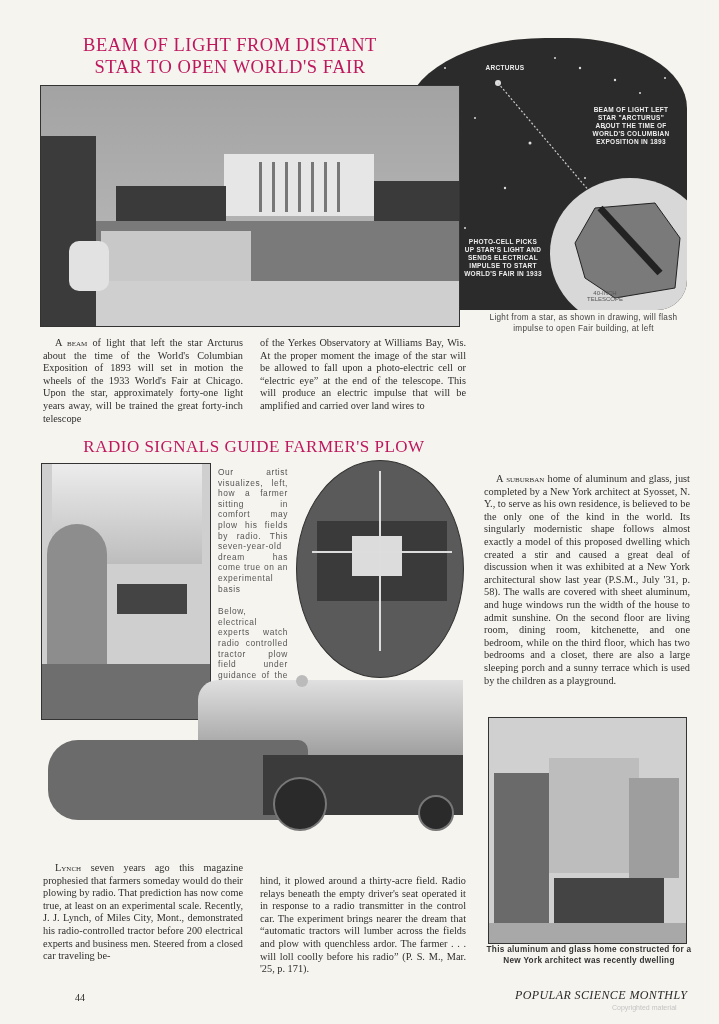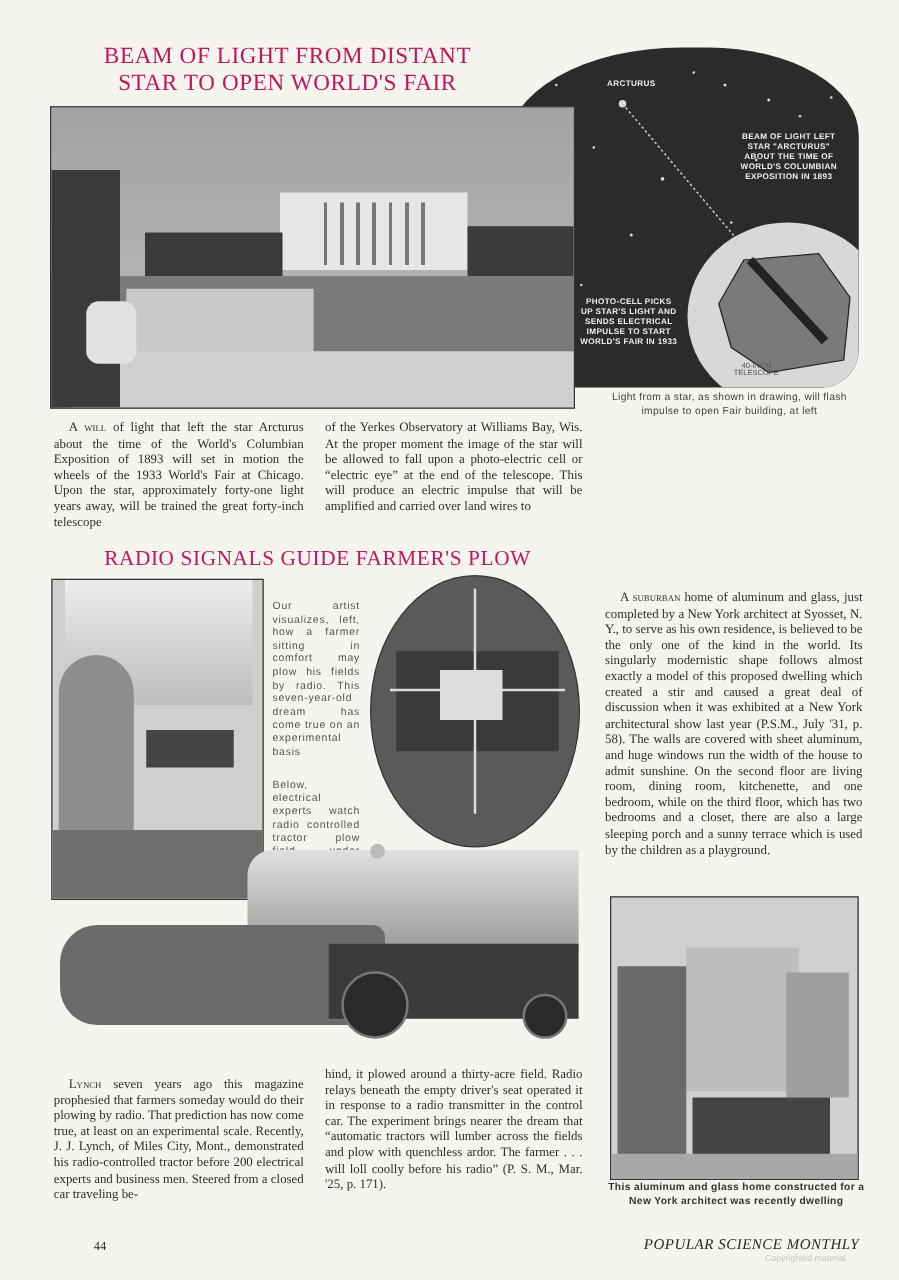--- a/index.html
+++ b/index.html
@@ -4,21 +4,21 @@
 <style>
   html,body{margin:0;padding:0;}
   body{width:719px;height:1024px;background:#f6f4ef;position:relative;overflow:hidden;font-family:"Liberation Serif","DejaVu Serif",serif;color:#2a2a2a;}
   .abs{position:absolute;}
   .headline{font-family:"Liberation Serif",serif;font-weight:normal;letter-spacing:0.5px;color:#be185d;text-align:center;margin:0;}
   .body-text{font-size:10.3px;line-height:12.6px;text-align:justify;color:#2f2f2f;}
   .body-text p{margin:0;text-indent:12px;}
   .sc{font-variant:small-caps;}
   .caption{font-family:"Liberation Sans","DejaVu Sans",sans-serif;font-size:8.2px;line-height:10.5px;color:#333;text-align:center;font-weight:bold;letter-spacing:0.3px;}
   .side-caption{font-family:"Liberation Sans",sans-serif;font-size:8.4px;line-height:10.6px;color:#555;text-align:justify;letter-spacing:0.6px;}
-  .side-caption p{margin:16px 0 12px 0;}
+  .side-caption p{margin:4px 0 12px 0;}
   .photo{background:#8a8a8a;overflow:hidden;}
   .label-white{font-family:"Liberation Sans",sans-serif;color:#eee;font-size:6.5px;line-height:8px;font-weight:bold;text-align:center;letter-spacing:0.3px;}
 </style>
 </head>
 <body>
 
 <div class="abs" style="left:0;top:0;width:719px;height:420px;">
   <h1 class="headline abs" style="left:40px;top:34px;width:380px;font-size:18.5px;line-height:22px;">
     <span>BEAM OF LIGHT FROM DISTANT</span><br>
     <span>STAR TO OPEN WORLD'S FAIR</span>
@@ -62,21 +62,21 @@
     <div class="abs" style="left:333px;top:95px;width:85px;height:40px;background:#3a3a3a;"></div>
     <div class="abs" style="left:0;top:135px;width:418px;height:65px;background:#7a7a7a;"></div>
     <div class="abs" style="left:60px;top:145px;width:150px;height:55px;background:#c8c8c8;"></div>
     <div class="abs" style="left:15px;top:195px;width:403px;height:45px;background:#cfcfcf;"></div>
     <div class="abs" style="left:0;top:50px;width:55px;height:190px;background:#3b3b3b;"></div>
     <div class="abs" style="left:28px;top:155px;width:40px;height:50px;background:#e2e2e2;border-radius:10px;"></div>
   </div>
   <div class="caption abs" style="left:476px;top:313px;width:215px;font-weight:normal;color:#444;">Light from a star, as shown in drawing, will flash impulse to open Fair building, at left</div>
 
   <div class="body-text abs" style="left:43px;top:337px;width:200px;">
-    <p><span class="sc">A will</span><span> of light that left the star Arcturus about the time of the World's Columbian Exposition of 1893 will set in motion the wheels of the 1933 World's Fair at Chicago. Upon the star, approximately forty-one light years away, will be trained the great forty-inch telescope</span></p>
+    <p><span class="sc">A beam</span><span> of light that left the star Arcturus about the time of the World's Columbian Exposition of 1893 will set in motion the wheels of the 1933 World's Fair at Chicago. Upon the star, approximately forty-one light years away, will be trained the great forty-inch telescope</span></p>
   </div>
   <div class="body-text abs" style="left:260px;top:337px;width:206px;">
     <p style="text-indent:0">of the Yerkes Observatory at Williams Bay, Wis. At the proper moment the image of the star will be allowed to fall upon a photo-electric cell or “electric eye” at the end of the telescope. This will produce an electric impulse that will be amplified and carried over land wires to</p>
   </div>
 </div>
 
 <div class="abs" style="left:0;top:430px;width:480px;height:560px;">
   <h2 class="headline abs" style="left:44px;top:7px;width:420px;font-size:17px;line-height:20px;">RADIO SIGNALS GUIDE FARMER'S PLOW</h2>
 
   <div class="abs photo" style="left:41px;top:33px;width:168px;height:255px;background:#cfcfcf;border:1px solid #333;">
@@ -103,21 +103,21 @@
     <div class="abs" style="left:0;top:75px;width:260px;height:80px;background:#6b6b6b;border-radius:30px 10px 10px 30px;"></div>
     <div class="abs" style="left:215px;top:90px;width:200px;height:60px;background:#3b3b3b;"></div>
     <div class="abs" style="left:225px;top:112px;width:50px;height:50px;border-radius:50%;background:#2a2a2a;border:2px solid #777;"></div>
     <div class="abs" style="left:370px;top:130px;width:32px;height:32px;border-radius:50%;background:#2a2a2a;border:2px solid #777;"></div>
     <div class="abs" style="left:248px;top:10px;width:12px;height:12px;border-radius:50%;background:#bbb;"></div>
   </div>
 
   <div class="body-text abs" style="left:43px;top:432px;width:200px;">
     <p><span class="sc">Lynch</span><span> seven years ago this magazine prophesied that farmers someday would do their plowing by radio. That prediction has now come true, at least on an experimental scale. Recently, J. J. Lynch, of Miles City, Mont., demonstrated his radio-controlled tractor before 200 electrical experts and business men. Steered from a closed car traveling be-</span></p>
   </div>
-  <div class="body-text abs" style="left:260px;top:424px;width:206px;">
+  <div class="body-text abs" style="left:260px;top:445px;width:206px;">
     <p style="text-indent:0">hind, it plowed around a thirty-acre field. Radio relays beneath the empty driver's seat operated it in response to a radio transmitter in the control car. The experiment brings nearer the dream that “automatic tractors will lumber across the fields and plow with quenchless ardor. The farmer . . . will loll coolly before his radio” (P. S. M., Mar. '25, p. 171).</p>
   </div>
 </div>
 
 <div class="abs" style="left:480px;top:430px;width:239px;height:560px;">
   <div class="body-text abs" style="left:4px;top:43px;width:206px;">
     <p><span class="sc">A suburban</span><span> home of aluminum and glass, just completed by a New York architect at Syosset, N. Y., to serve as his own residence, is believed to be the only one of the kind in the world. Its singularly modernistic shape follows almost exactly a model of this proposed dwelling which created a stir and caused a great deal of discussion when it was exhibited at a New York architectural show last year (P.S.M., July '31, p. 58). The walls are covered with sheet aluminum, and huge windows run the width of the house to admit sunshine. On the second floor are living room, dining room, kitchenette, and one bedroom, while on the third floor, which has two bedrooms and a closet, there are also a large sleeping porch and a sunny terrace which is used by the children as a playground.</span></p>
   </div>
   <div class="abs photo" style="left:8px;top:287px;width:197px;height:225px;background:#d0d0d0;border:1px solid #333;">
     <div class="abs" style="left:60px;top:40px;width:90px;height:115px;background:#bdbdbd;"></div>

